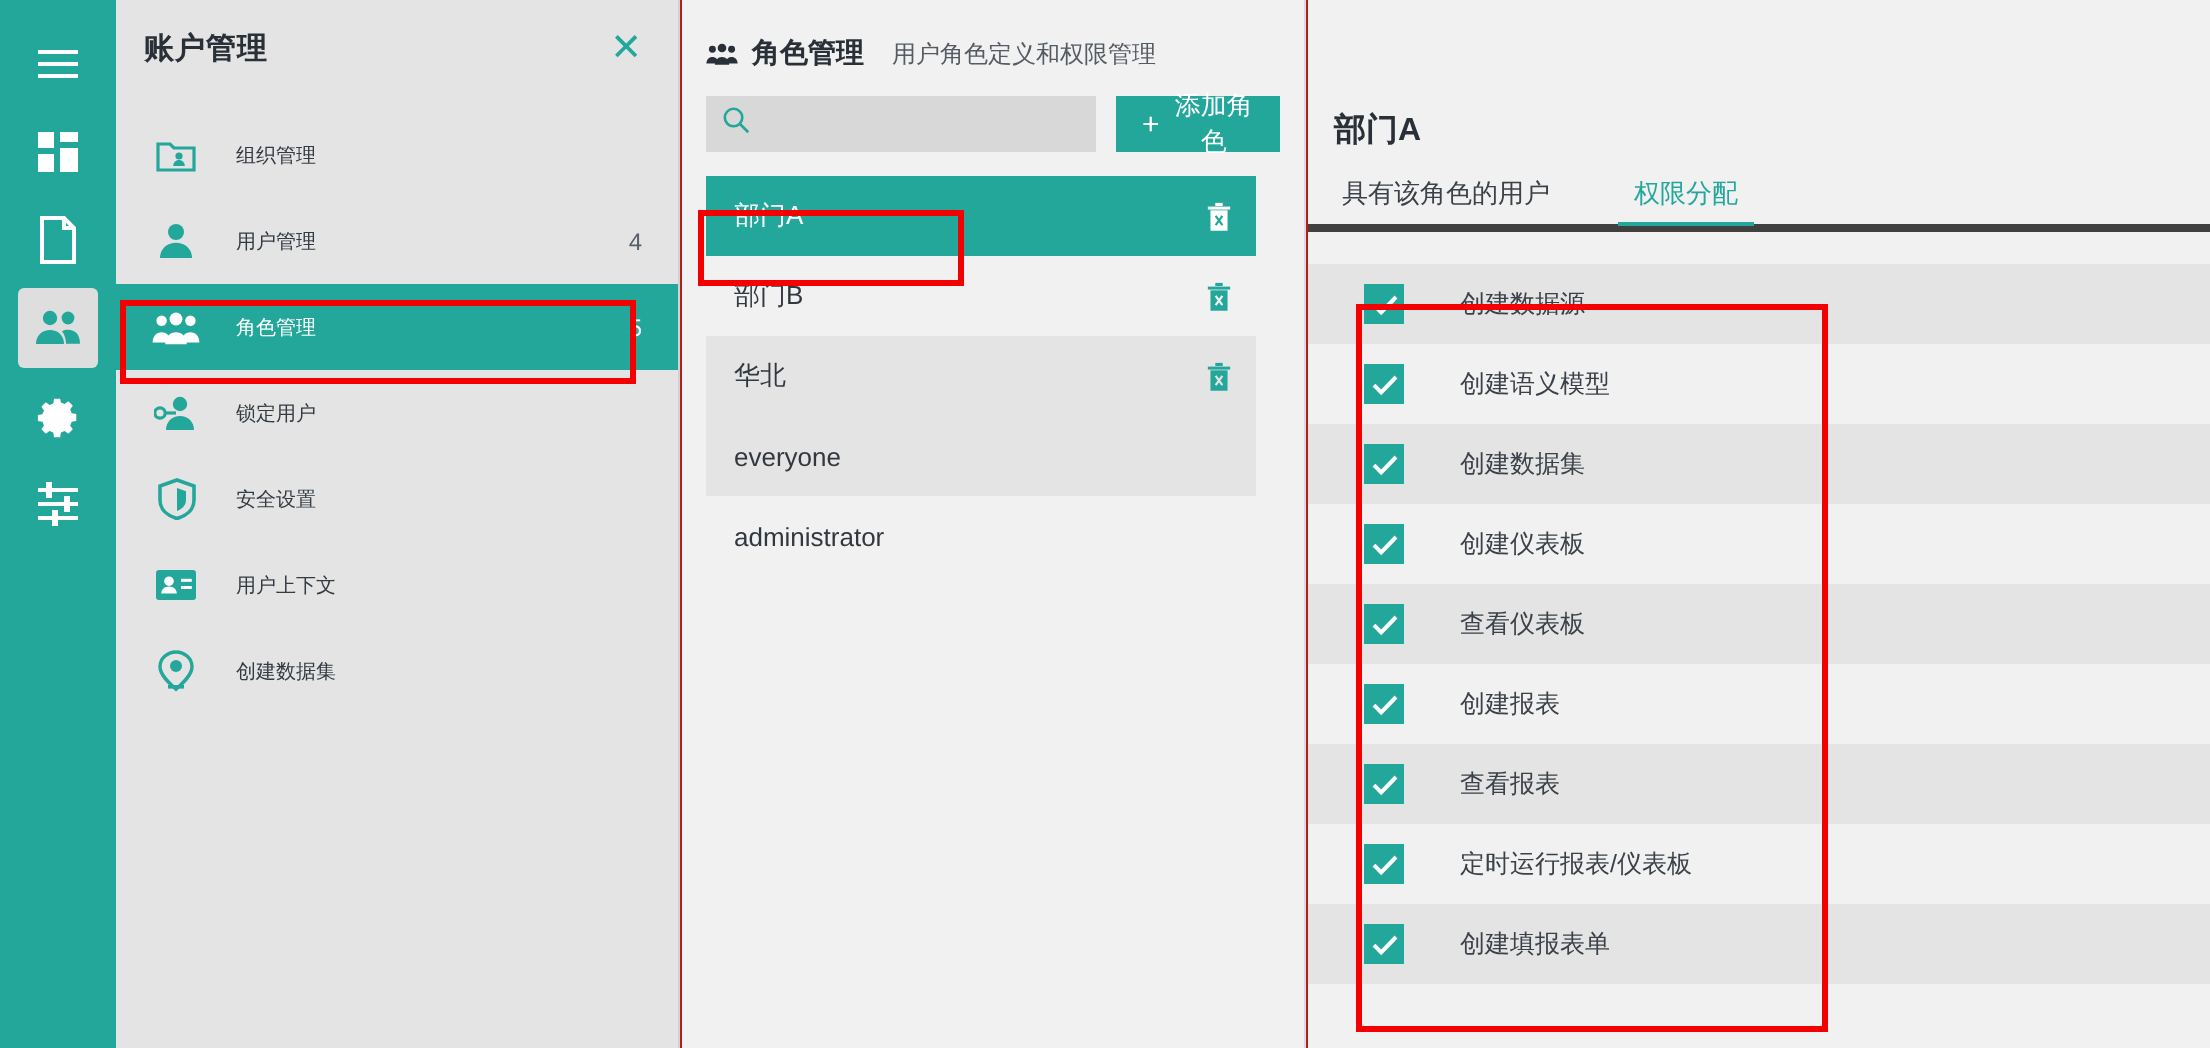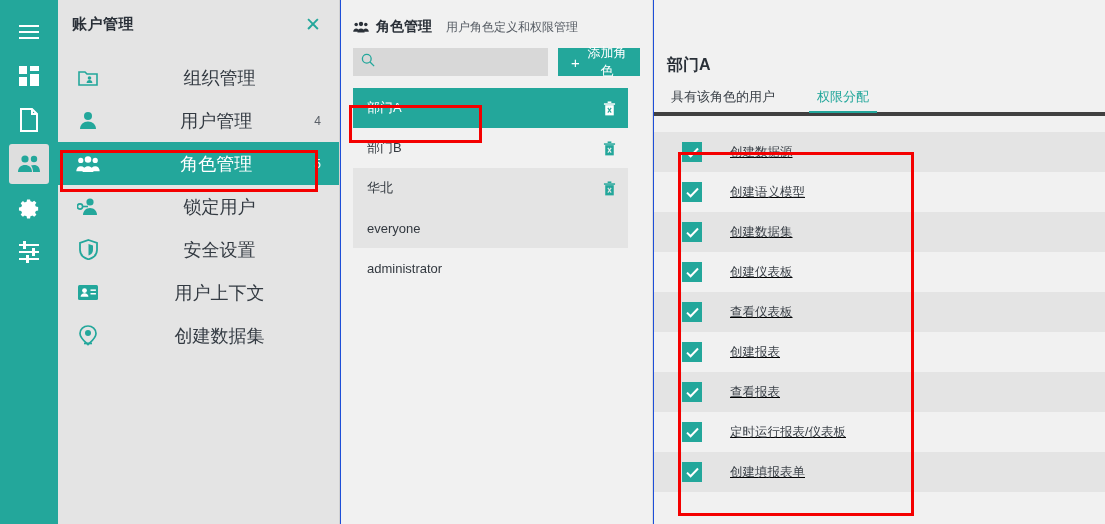--- a/index.html
+++ b/index.html
@@ -7,21 +7,21 @@
   html, body {
     margin: 0; padding: 0;
     width: 1105px; height: 524px;
     overflow: hidden;
     font-family: "Liberation Sans", "DejaVu Sans", sans-serif;
     background: #f1f1f1;
   }
   #app {
     position: relative;
     width: 1083px; height: 524px;
-    background: #1d4ed8;
+    background: #b91c1c;
   }
 
   
   .rail {
     position: absolute; left: 0; top: 0;
     width: 58px; height: 524px;
     background: #23a79b;
     display: flex; flex-direction: column;
     align-items: center;
   }
@@ -63,21 +63,21 @@
     display: flex; align-items: center;
     padding: 0 18px 0 14px;
     cursor: pointer;
     position: relative;
   }
   .acct-item .ic {
     width: 32px; display: flex; align-items: center; justify-content: center;
     margin-right: 14px; flex: none;
   }
   .acct-item .lbl {
-    font-size: 18px; color: #333a42; flex: 1; text-align: center;
+    font-size: 10px; color: #333a42; flex: 1;
   }
   .acct-item .cnt {
     font-size: 12px; color: #5a6068;
   }
   .acct-item.selected { background: #23a79b; }
   .acct-item.selected .lbl,
   .acct-item.selected .cnt { color: #ffffff; }
 
   
   .role-col {
@@ -156,21 +156,21 @@
     padding: 0 4px 6px 4px; margin-right: 34px;
     cursor: pointer; position: relative;
   }
   .tab.active { color: #23a79b; }
   .tab.active::after {
     content: ""; position: absolute;
     left: -4px; right: -4px; bottom: -1px; height: 2px;
     background: #23a79b;
   }
 
-  .perm-list { margin-top: 16px; text-decoration: underline; }
+  .perm-list { margin-top: 16px; }
   .perm-row {
     height: 40px; display: flex; align-items: center;
     padding-left: 28px;
     background: #f1f1f1;
   }
   .perm-row.shade { background: #e4e4e4; }
   .perm-check {
     width: 20px; height: 20px;
     background: #23a79b;
     display: flex; align-items: center; justify-content: center;

